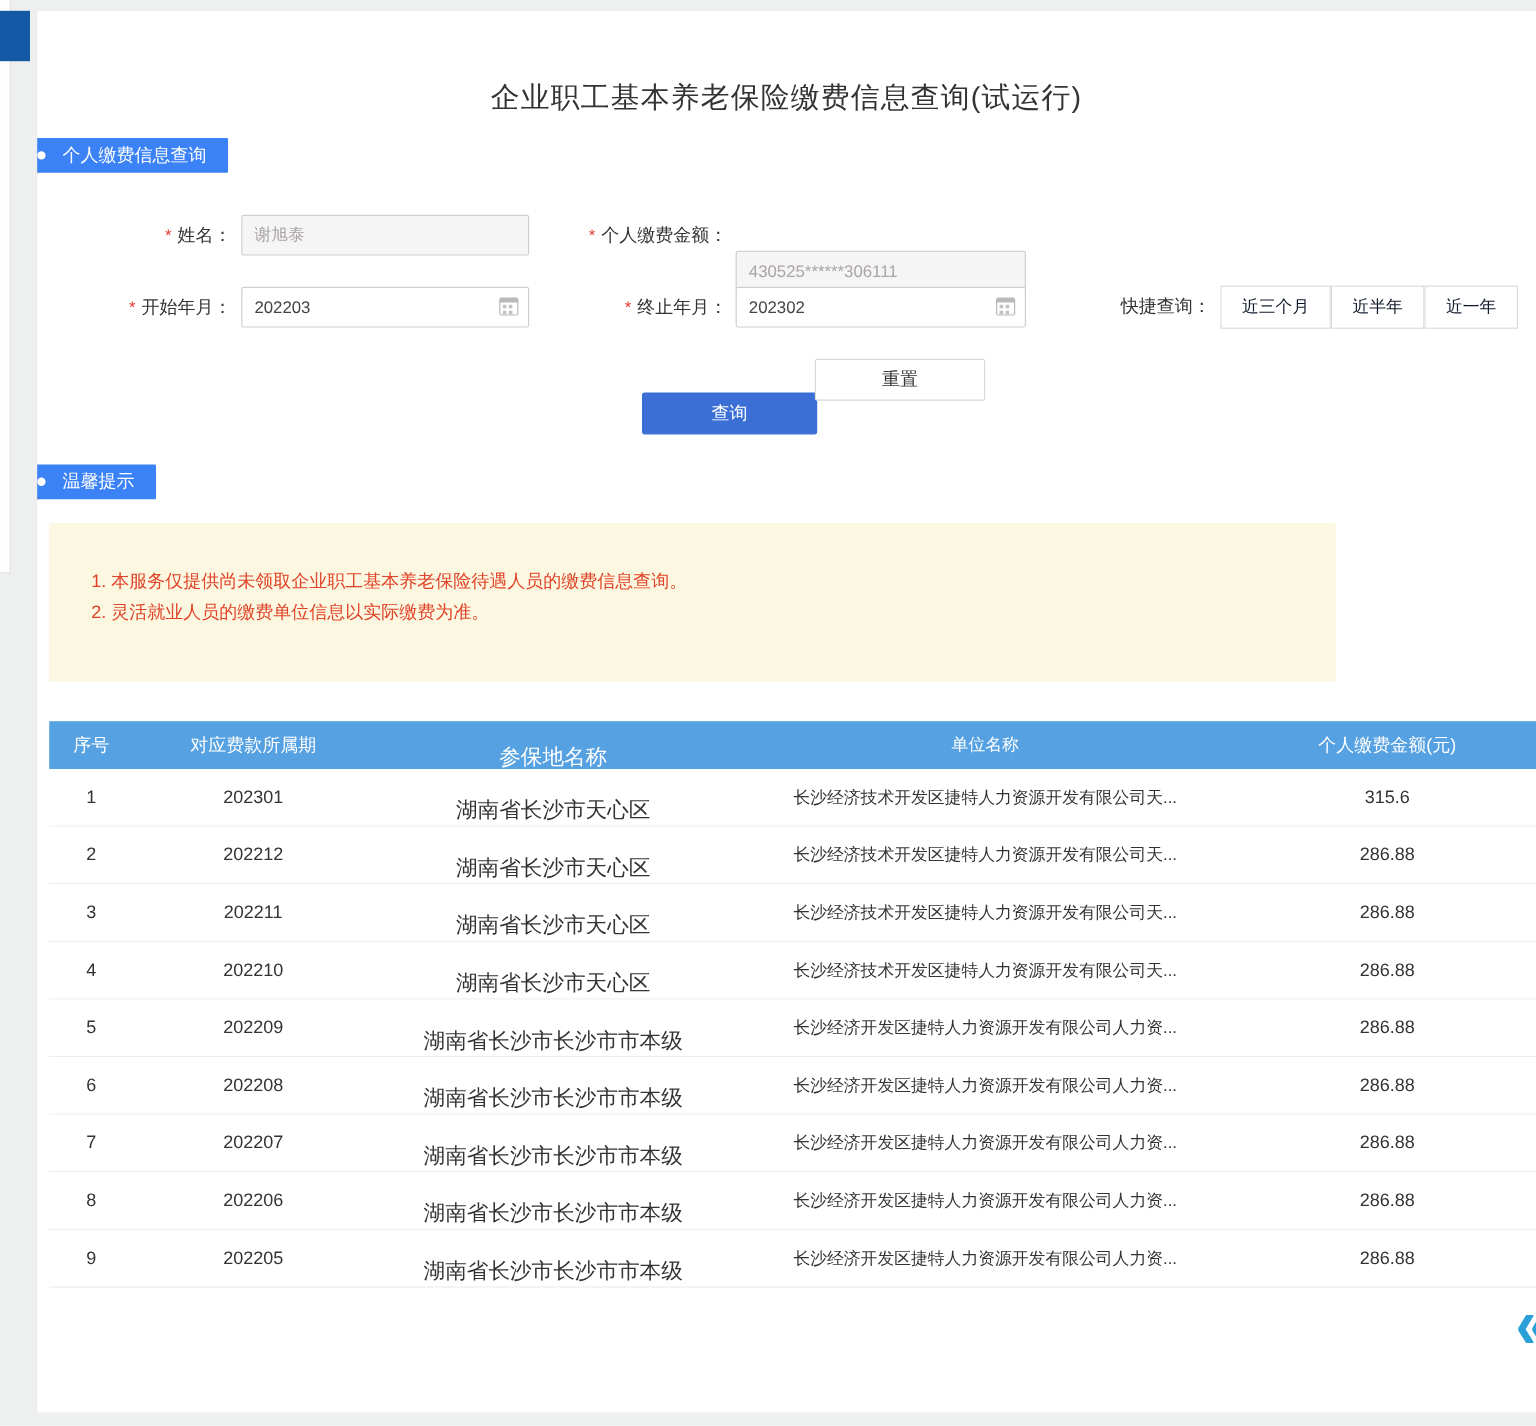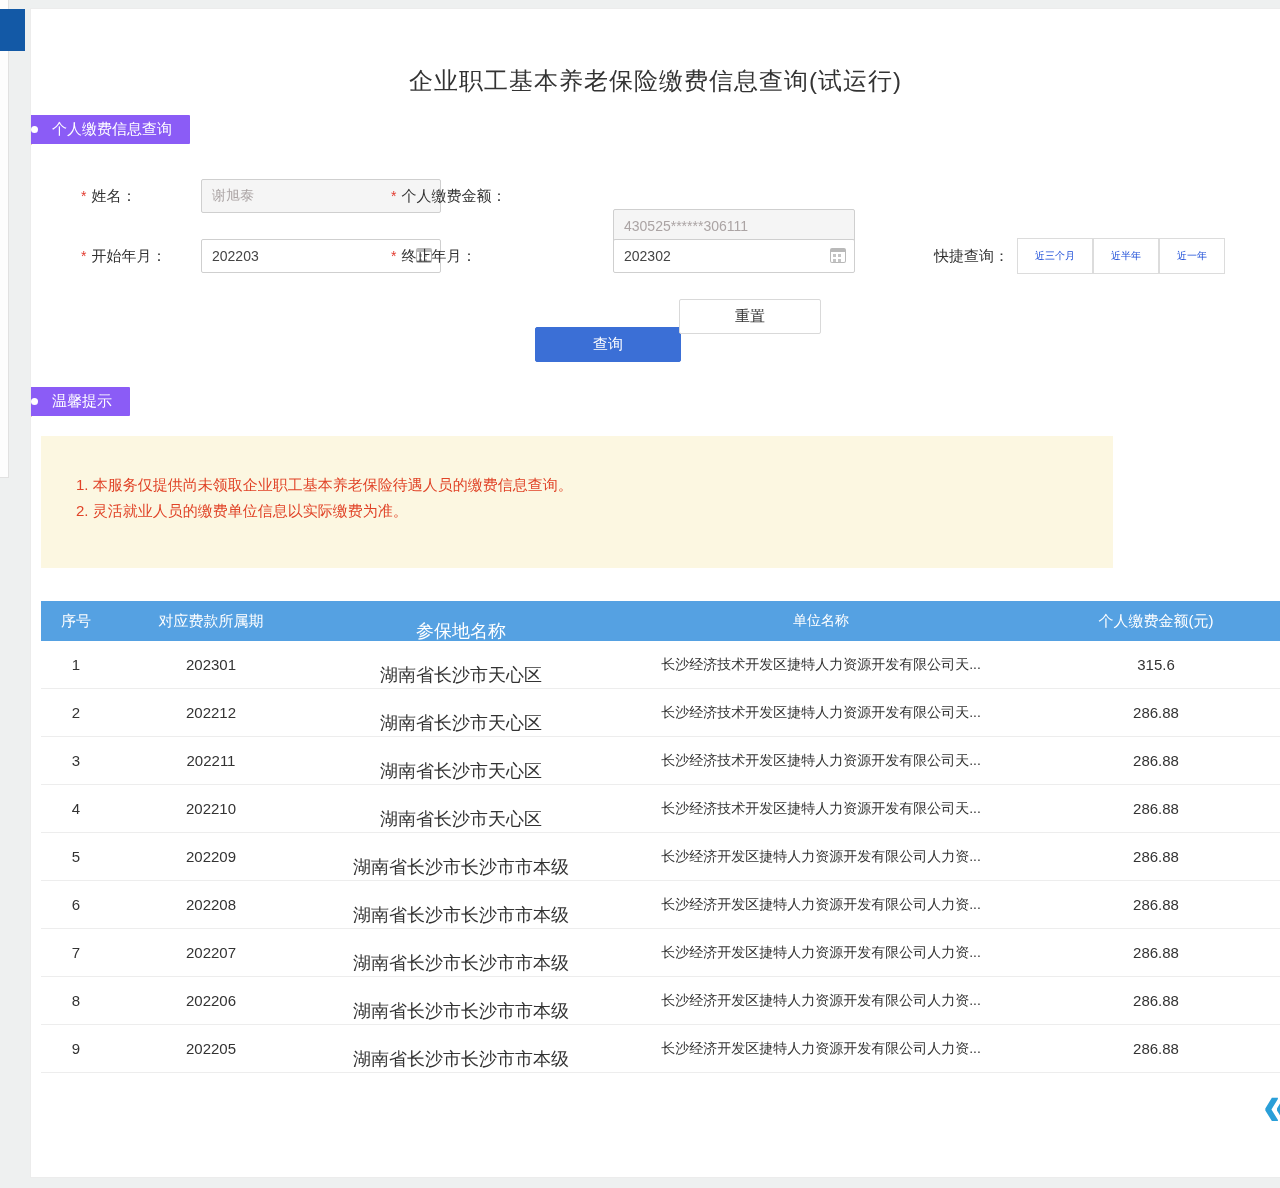--- a/index.html
+++ b/index.html
@@ -26,40 +26,40 @@
     background:#ffffff; border:1px solid #ececec; border-right:none;
     overflow:hidden;
   }
   .page-title {
     position:absolute; left:0; top:56px; width:100%;
     text-align:center; font-size:24px; color:#333; letter-spacing:1px;
   }
   
   .ribbon {
     position:absolute; left:-12px; height:29px;
-    background:#8b5cf6; color:#fff; font-size:15px;
+    background:#3b82f6; color:#fff; font-size:15px;
     display:flex; align-items:center; padding:0 18px 0 12px;
     border-radius:1px;
   }
   .ribbon .dot {
     width:7px; height:7px; background:#fff; border-radius:50%;
     margin-right:14px; display:inline-block;
   }
   .ribbon-query { top:106px; }
   .ribbon-tips  { top:378px; }
   .ribbon-fold {
     position:absolute; left:-12px; width:0; height:0;
     border-top:9px solid #d8712d; border-right:13px solid transparent;
   }
   .fold-query { top:135px; }
   .fold-tips  { top:407px; }
 
   
   .form-label {
-    position:absolute; font-size:15px; color:#333; text-align:left;
+    position:absolute; font-size:15px; color:#333; text-align:right;
     line-height:34px;
   }
   .req { color:#e23a2e; margin-right:5px; font-size:14px; }
   .tinput {
     position:absolute; height:34px; border:1px solid #cfcfcf; border-radius:2px;
     font-size:14px; padding:0 10px; outline:none;
     font-family:"Liberation Sans","DejaVu Sans",sans-serif;
   }
   .tinput.readonly { background:#f5f5f5; color:#aba4a4; }
   .date-wrap { position:absolute; }
@@ -69,22 +69,22 @@
     border:1px solid #b9b9b9; border-top:4px solid #b9b9b9; border-radius:2px;
     background:#fff; cursor:pointer;
   }
   .cal-icon::after {
     content:""; position:absolute; left:2px; top:2px; width:3px; height:3px;
     background:#c4c4c4; box-shadow:5px 0 #c4c4c4, 0 5px #c4c4c4, 5px 5px #c4c4c4;
   }
   .quick-label { position:absolute; font-size:15px; color:#333; line-height:36px; }
   .quick-group { position:absolute; display:flex; }
   .quick-btn {
-    height:36px; background:#fff; border:1px solid #dcdcdc; color:#1d4ed8;
-    font-size:10px; padding:0 17px; margin-left:0; cursor:pointer;
+    height:36px; background:#fff; border:1px solid #dcdcdc; color:#0f172a;
+    font-size:14px; padding:0 17px; margin-left:0; cursor:pointer;
     display:flex; align-items:center;
     font-family:"Liberation Sans","DejaVu Sans",sans-serif;
   }
   .btn {
     position:absolute; height:35px; font-size:15px; border-radius:2px;
     cursor:pointer; font-family:"Liberation Sans","DejaVu Sans",sans-serif;
   }
   .btn-primary { background:#3b6fd6; border:1px solid #3b6fd6; color:#fff; }
   .btn-plain   { background:#fff; border:1px solid #d9d9d9; color:#333; }
 

